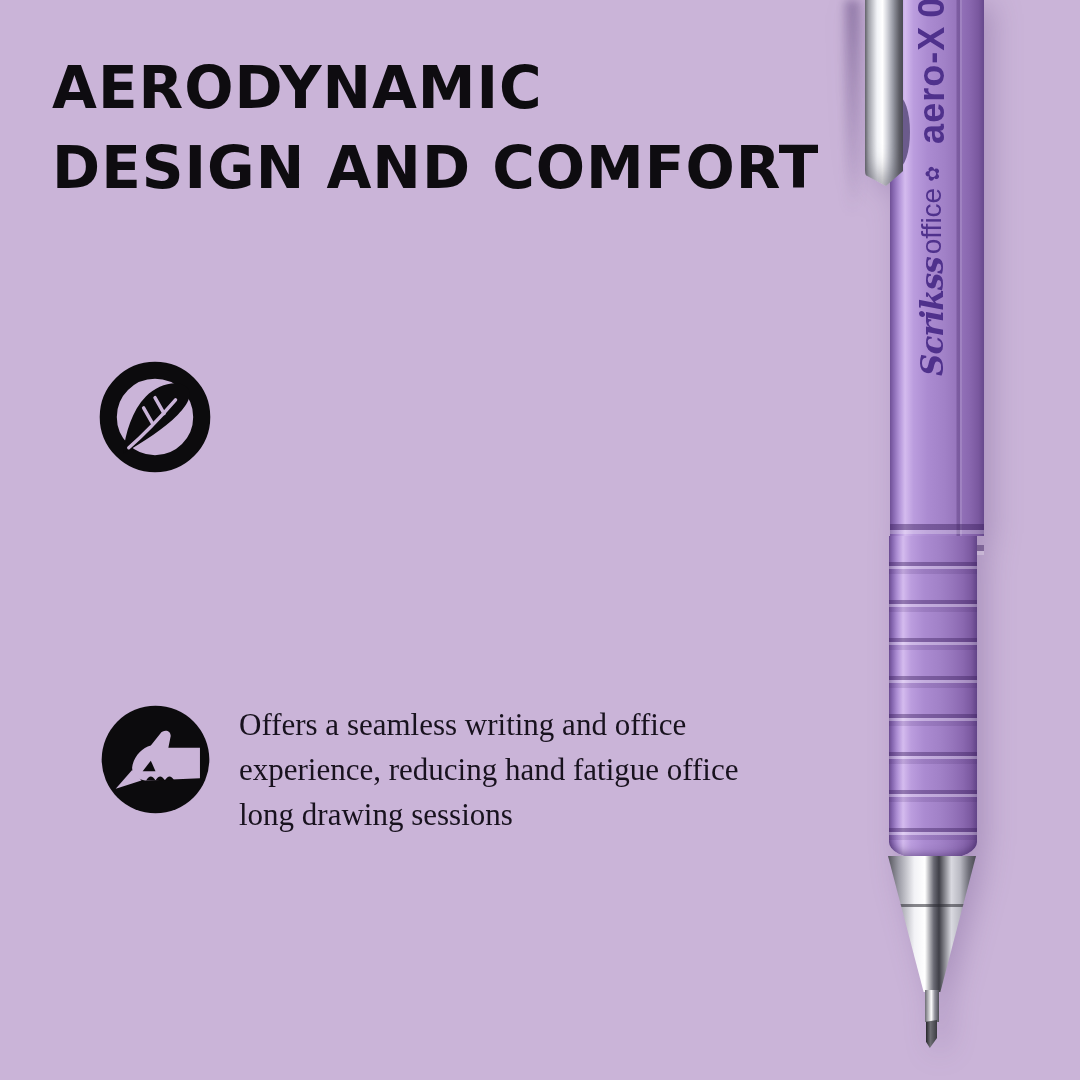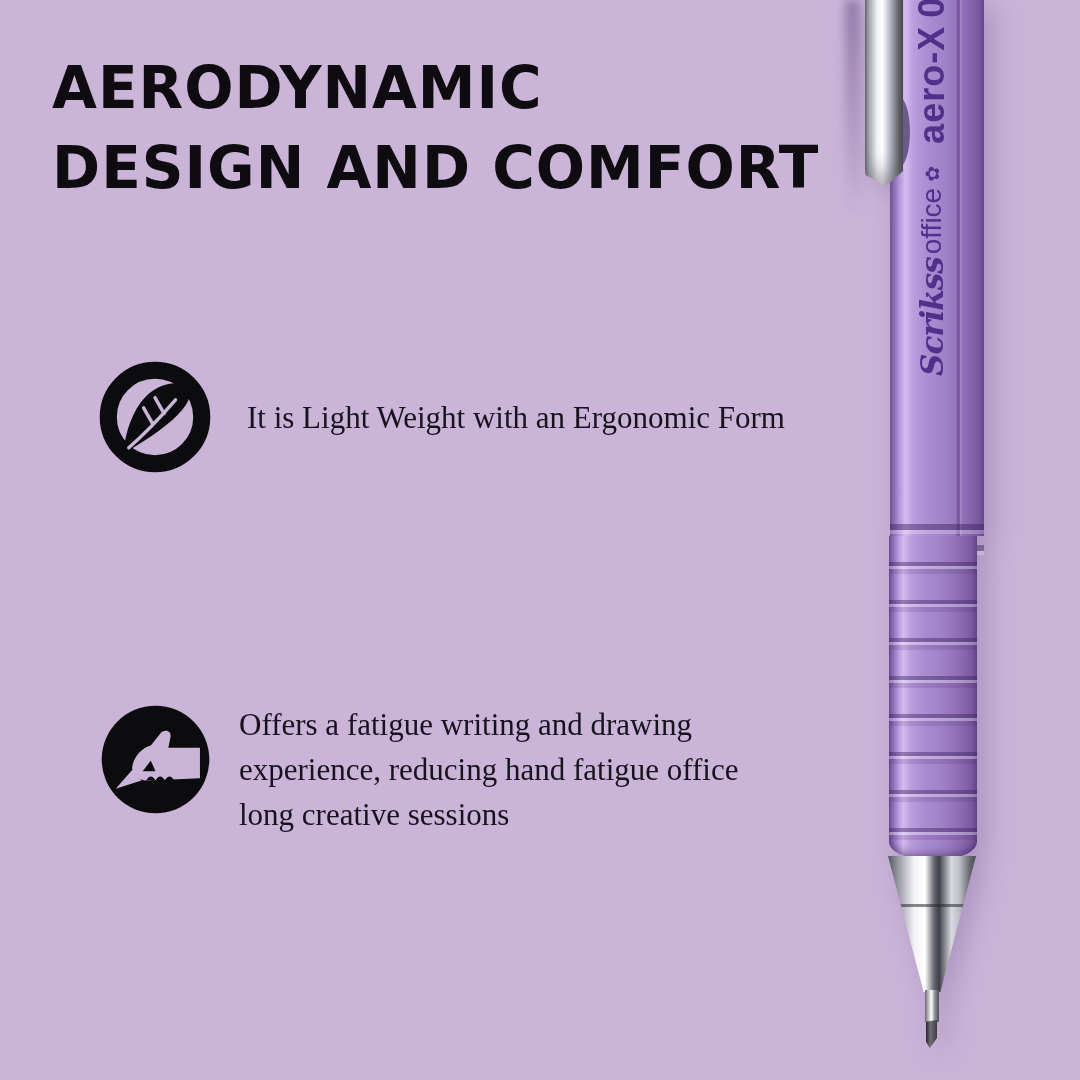--- a/index.html
+++ b/index.html
@@ -113,39 +113,36 @@
     <svg viewBox="0 0 100 100" aria-hidden="true">
       <circle cx="50" cy="50" r="41" fill="none" stroke="var(--icon-black,#0c0b0d)" stroke-width="15"></circle>
       <path fill="var(--icon-black,#0c0b0d)" d="M22,82 C24,64 30,44 42,32 C52,22 68,17 77,23 C84,28 80,38 70,48 C58,60 40,72 22,82 Z"></path>
       <g stroke="var(--background,#cab4d8)" stroke-width="3" fill="none" stroke-linecap="round">
         <path d="M27,77 C42,64 55,50 68,35"></path>
         <path d="M48,56 L40,42"></path>
         <path d="M58,47 L50,33"></path>
       </g>
     </svg>
   </div>
-  <p class="ftext t1">
-    <span class="ln">It is Light Weight with an Ergonomic Form</span>
-  </p>
 
   <div class="icon icon2">
     <svg viewBox="0 0 100 100" aria-hidden="true">
       <circle cx="50" cy="50" r="46" fill="var(--icon-black,#0c0b0d)"></circle>
       <g fill="var(--background,#cab4d8)">
         <path d="M30,57 C31,48 38,40 46,38 L54,28 C57,24 63,25 63,30 L61,40 L88,40 L88,66 L44,68 C36,68 30,64 30,57 Z"></path>
         <path d="M16,75 L30,59 L38,68 Z"></path>
       </g>
       <path d="M39,60 L46,51 L50,60 Z" fill="var(--icon-black,#0c0b0d)"></path>
       <path d="M42,68 q4,-7 8,0 q4,-7 8,0 q4,-7 8,0" fill="var(--icon-black,#0c0b0d)"></path>
     </svg>
   </div>
   <p class="ftext t2">
-    <span class="ln">Offers a fatigue writing and drawing</span>
+    <span class="ln">Offers a seamless writing and office</span>
     <span class="ln">experience, reducing hand fatigue office</span>
-    <span class="ln">long creative sessions</span>
+    <span class="ln">long drawing sessions</span>
   </p>
 
   <div class="pencil">
     <div class="clip-shadow"></div>
     <div class="barrel"></div>
     <div class="barrel-rings"></div>
     <div class="grip"></div>
     <div class="brand-print">
       <span class="brand-script">Scrikss</span>
       <span class="brand-word">office</span>

